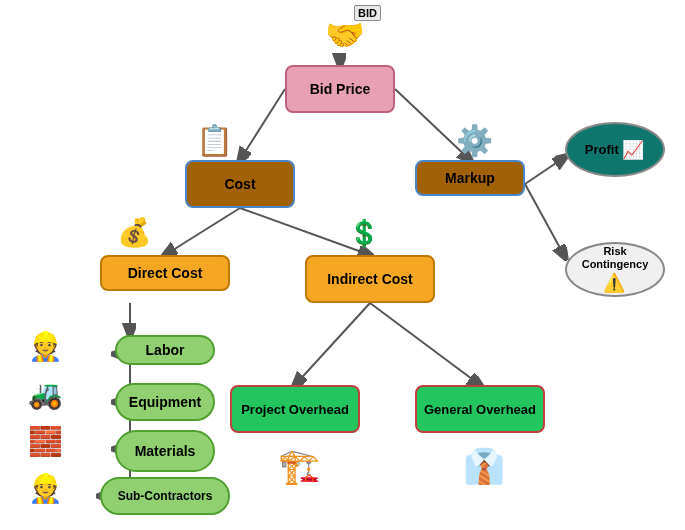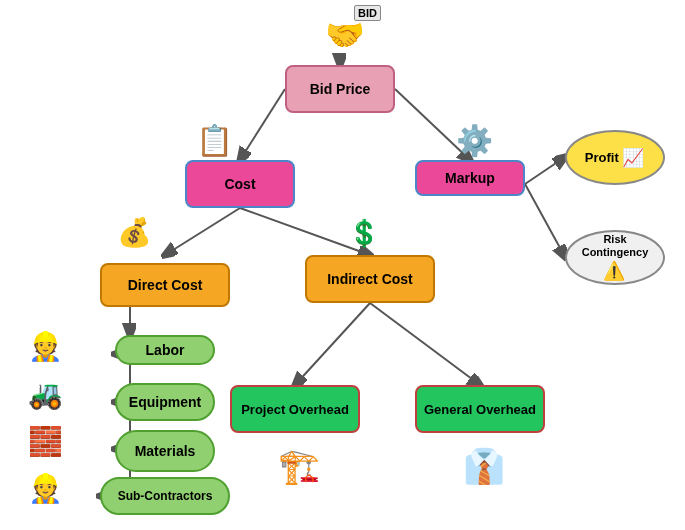--- a/index.html
+++ b/index.html
@@ -28,21 +28,21 @@
       font-weight: bold;
       font-size: 14px;
       z-index: 1;
     }
     .box-pink {
       background: #e8a0b4;
       border: 2px solid #c06080;
       border-radius: 8px;
     }
     .box-blue {
-      background: #ec4899;
+      background: #a16207;
       border: 2px solid #4a86c8;
       border-radius: 8px;
     }
     .box-orange {
       background: #f5a623;
       border: 2px solid #c07800;
       border-radius: 8px;
     }
     .box-red {
       background: #22c55e;
@@ -61,39 +61,39 @@
       align-items: center;
       justify-content: center;
     }
     
     #bid-price { width: 110px; height: 48px; left: 285px; top: 65px; }
     
     #cost { width: 110px; height: 48px; left: 185px; top: 160px; }
     
     #markup { width: 110px; height: 36px; left: 415px; top: 160px; }
     
-    #direct-cost { width: 130px; height: 44px; left: 100px; top: 263px; }
+    #direct-cost { width: 130px; height: 36px; left: 100px; top: 255px; }
     
     #indirect-cost { width: 130px; height: 48px; left: 305px; top: 255px; }
     
     #labor { width: 100px; height: 30px; left: 115px; top: 335px; }
     
     #equipment { width: 100px; height: 38px; left: 115px; top: 383px; }
     
     #materials { width: 100px; height: 42px; left: 115px; top: 430px; }
     
     #sub-contractors { width: 130px; height: 38px; left: 100px; top: 477px; }
     
     #project-overhead { width: 130px; height: 48px; left: 230px; top: 385px; }
     
     #general-overhead { width: 130px; height: 48px; left: 415px; top: 385px; }
     
-    #profit { width: 100px; height: 55px; left: 565px; top: 130px; border-radius: 50%; background: #fde047; border: 2px solid #888; }
-    
-    #risk-contingency { width: 100px; height: 55px; left: 565px; top: 230px; border-radius: 50%; background: #f0f0f0; border: 2px solid #888; font-size: 11px; }
+    #profit { width: 100px; height: 55px; left: 565px; top: 122px; border-radius: 50%; background: #0f766e; border: 2px solid #888; }
+    
+    #risk-contingency { width: 100px; height: 55px; left: 565px; top: 242px; border-radius: 50%; background: #f0f0f0; border: 2px solid #888; font-size: 11px; }
     .icon-arrow-up { font-size: 28px; color: #222; }
     .icon-dollar-arrow { font-size: 24px; color: #2a8a2a; }
 
     
     .worker-icon { position: absolute; z-index: 2; font-size: 28px; color: #333; }
 
     
     line, path { stroke: #555; stroke-width: 2; fill: none; }
     .arrow-head { fill: #555; }
   </style>

